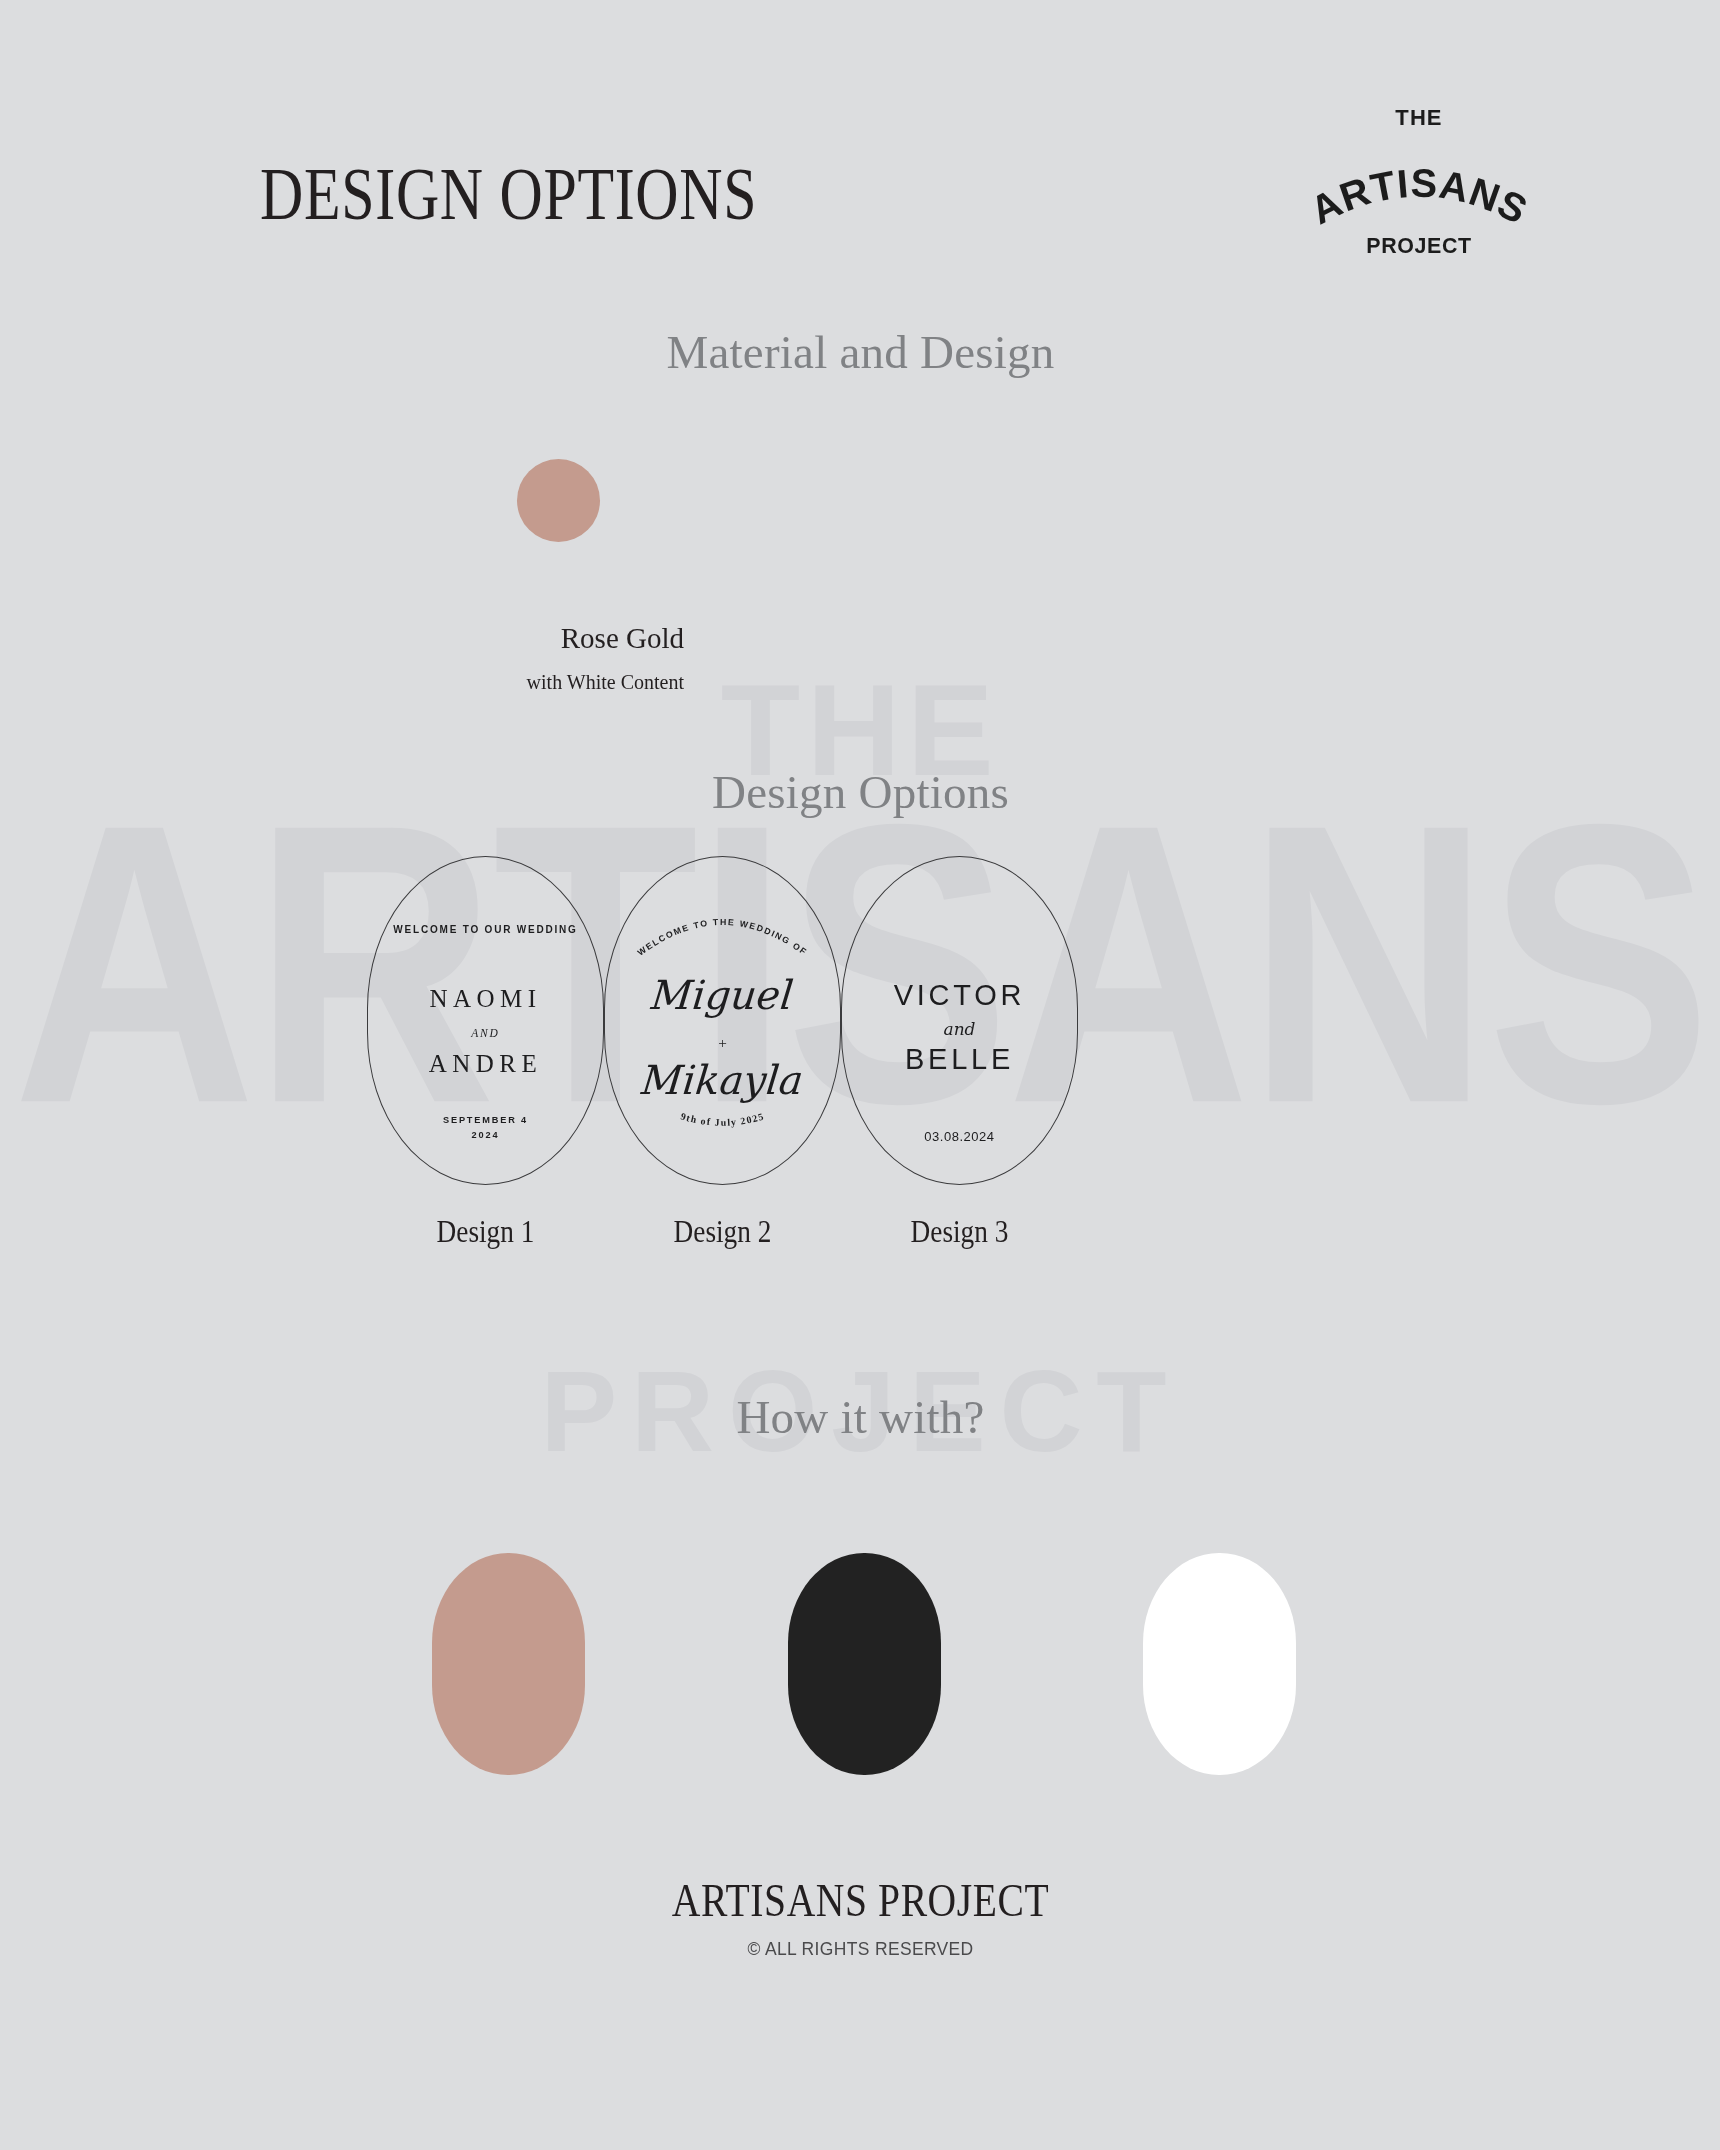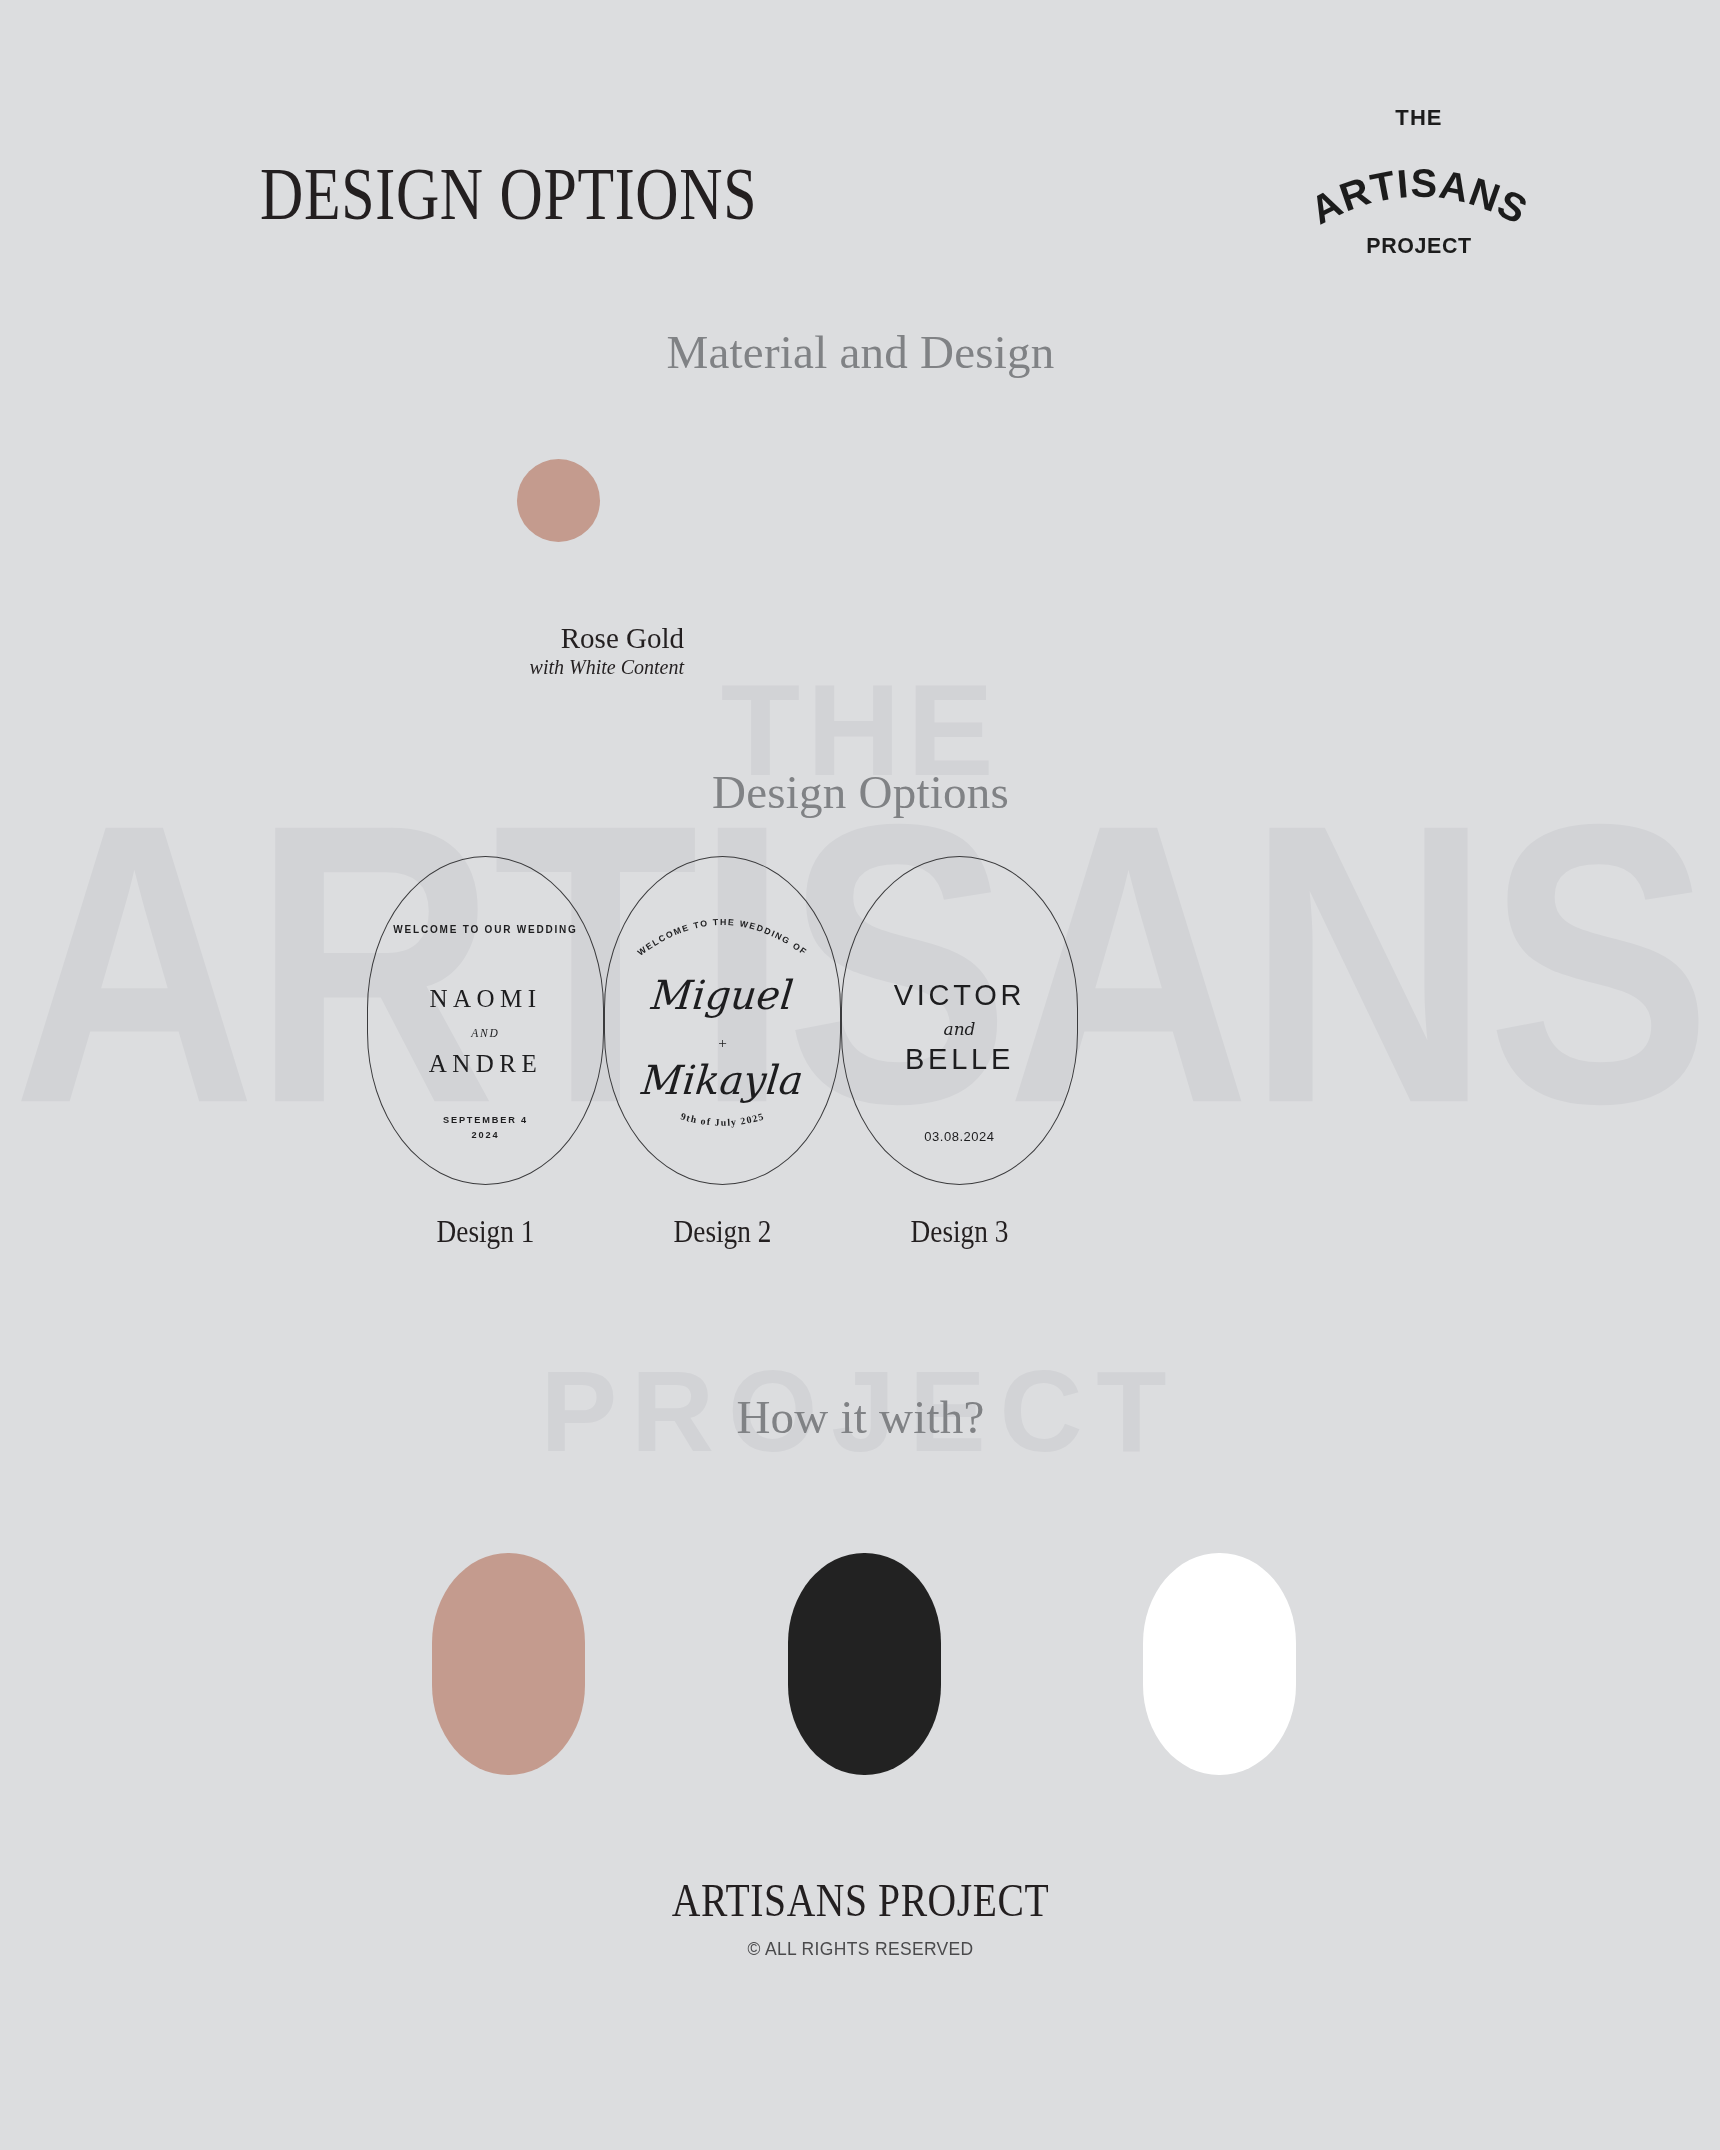--- a/index.html
+++ b/index.html
@@ -133,23 +133,22 @@
     border-radius: 50%;
     margin: 0 auto;
   }
   .swatch-name {
     margin-top: 80px;
     font-size: 29px;
     color: #231f20;
     font-family: "Liberation Serif", serif;
   }
   .swatch-sub {
-    margin-top: 1px;
+    margin-top: 16px;
     font-size: 20px;
-    font-style: italic;
     color: #231f20;
     font-family: "Liberation Serif", serif;
   }
 
   
   .design-row {
     position: absolute;
     top: 856px;
     left: 367px;
     width: 994px;

